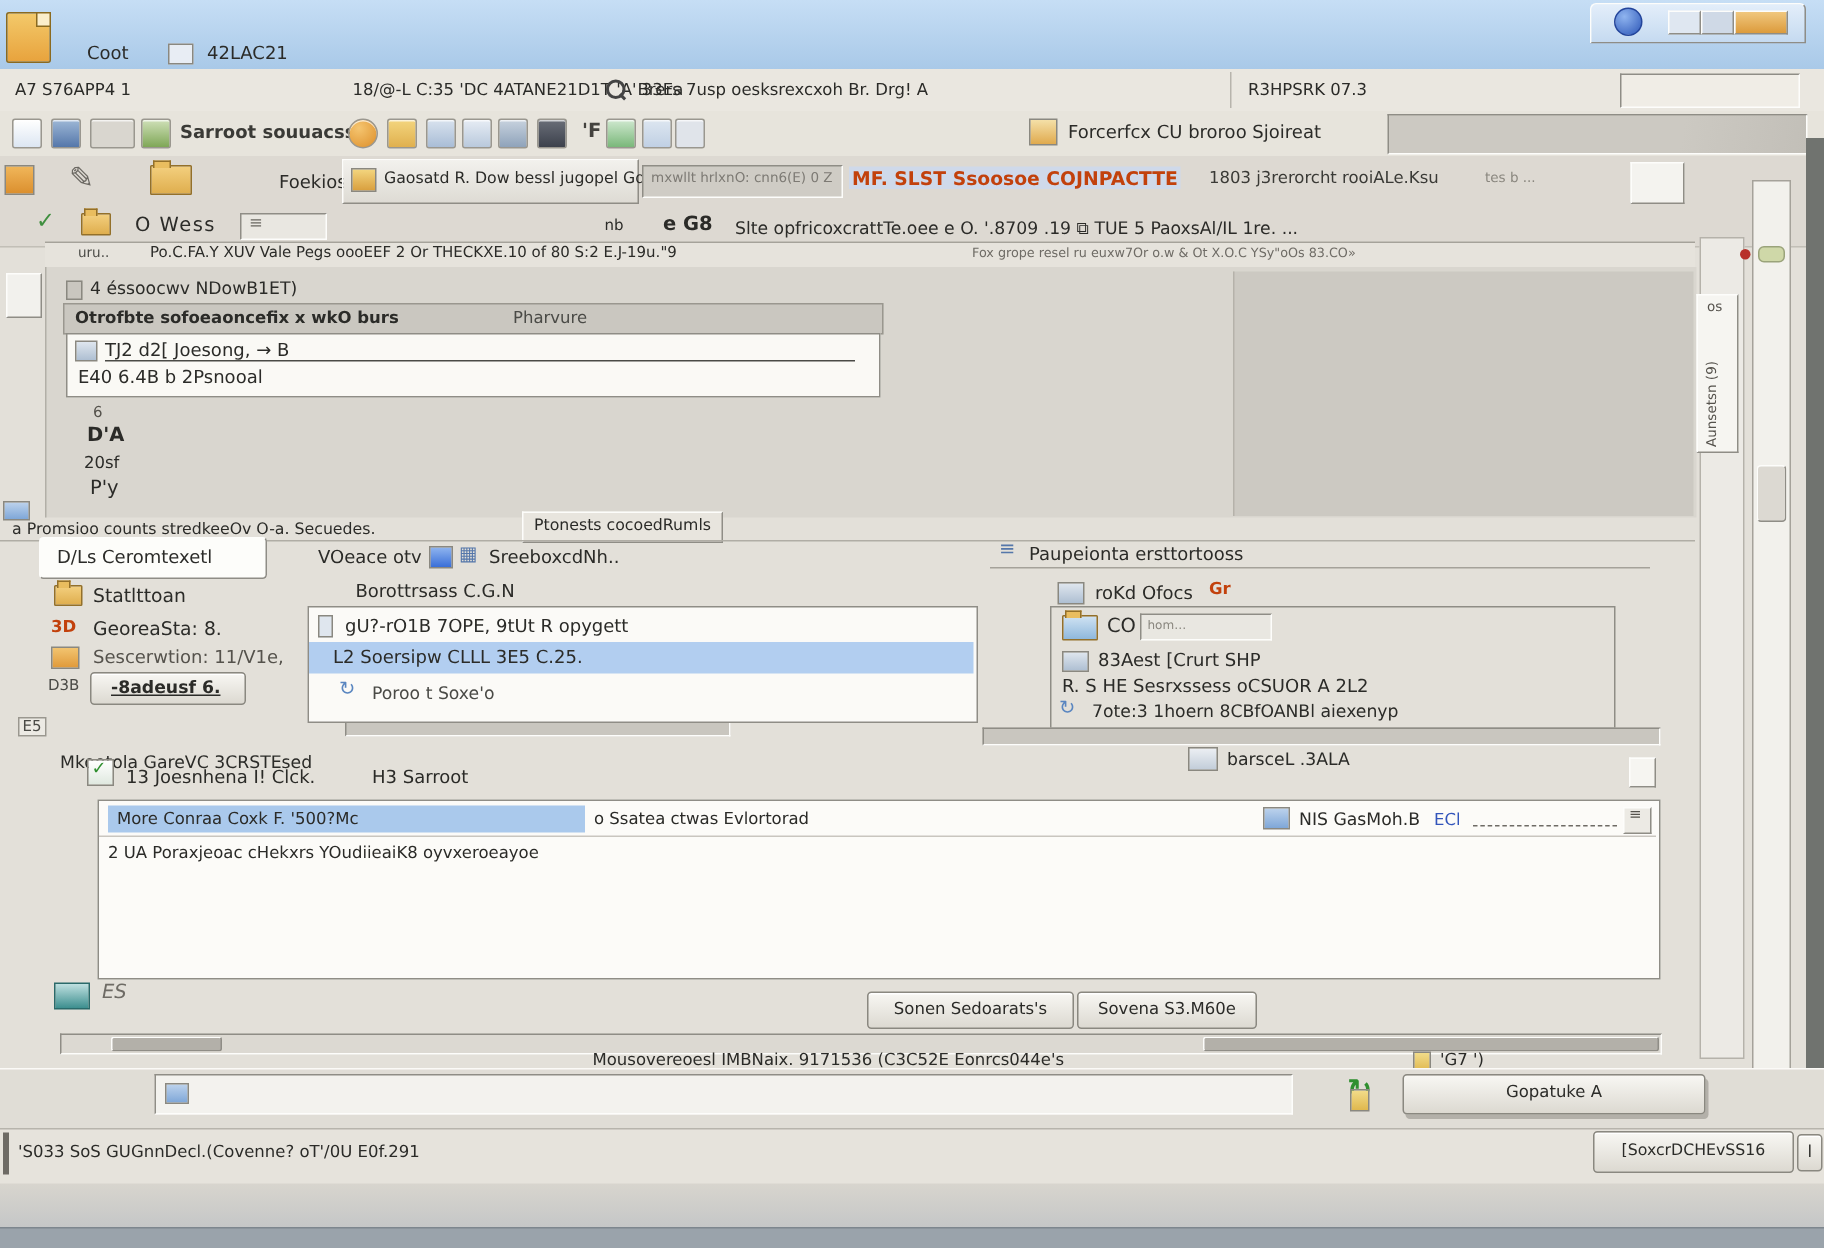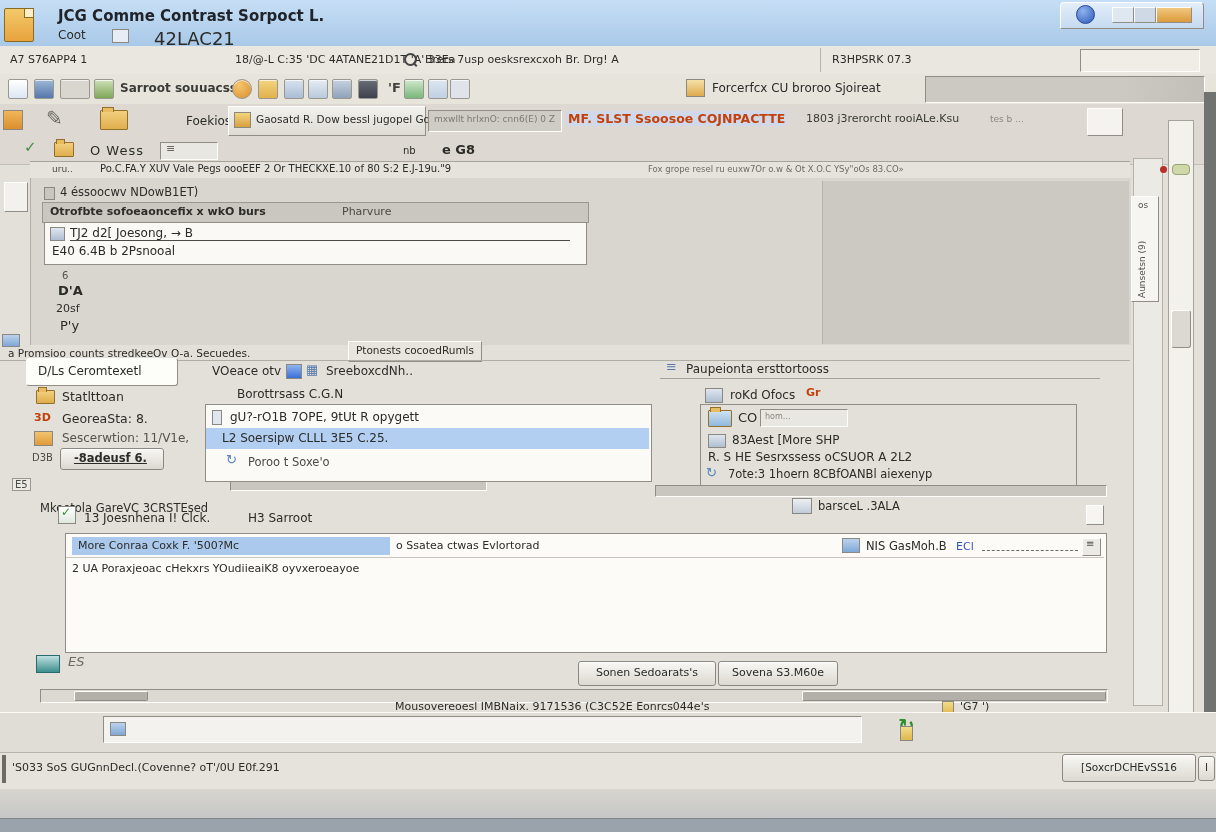--- a/index.html
+++ b/index.html
@@ -25,24 +25,23 @@
   .vtab{writing-mode:vertical-rl;transform:rotate(180deg);font-size:9px;color:#55524c;}
 </style>
 </head>
 <body>
 
 <div id="screen">
 
   <div class="abs" style="left:0;top:0;width:1216px;height:46px;background:linear-gradient(#c6def5,#a9c9e8);border-bottom:1px solid #7d98b8;"></div>
   <div class="abs" style="left:4px;top:8px;width:28px;height:32px;background:linear-gradient(#f3c96a,#e8a33d);border:1px solid #8a6a20;border-radius:2px;"></div>
   <div class="abs" style="left:24px;top:8px;width:8px;height:8px;background:#fbeecb;border:1px solid #8a6a20;"></div>
-  <div class="txt" style="left:58px;top:7px;font-size:15px;font-weight:bold;color:#20232a;">JCG Comme Contrast Sorpoct L.</div>
   <div class="txt" style="left:58px;top:28px;font-size:12px;">Coot</div>
   <div class="ico" style="left:112px;top:29px;width:15px;height:12px;background:#e8edf4;"></div>
-  <div class="txt" style="left:154px;top:28px;font-size:18px;">42LAC21</div>
+  <div class="txt" style="left:138px;top:28px;font-size:12px;">42LAC21</div>
 
   <div class="abs out" style="left:1060px;top:2px;width:142px;height:25px;background:linear-gradient(#e3eefa,#c5daf0);border-radius:4px 4px 0 0;"></div>
   <div class="abs" style="left:1076px;top:5px;width:17px;height:17px;border-radius:50%;background:radial-gradient(circle at 35% 30%,#8fb4ef,#2d57b8);border:1px solid #23449a;"></div>
   <div class="abs out" style="left:1112px;top:7px;width:20px;height:14px;background:#dfe7f1;"></div>
   <div class="abs out" style="left:1134px;top:7px;width:20px;height:14px;background:#cfd9e6;"></div>
   <div class="abs out" style="left:1156px;top:7px;width:34px;height:14px;background:linear-gradient(#f0c77e,#dc9b3c);"></div>
 
   <div class="abs" style="left:0;top:46px;width:1216px;height:28px;background:#eae7e0;border-bottom:1px solid #b7b4ac;"></div>
   <div class="txt" style="left:10px;top:53px;font-size:11px;">A7 S76APP4  1</div>
   <div class="txt" style="left:235px;top:53px;font-size:11px;">18/@-L C:35 'DC 4ATANE21D1T 'A' 33Ea</div>
@@ -87,20 +86,21 @@
   <div class="txt dim" style="left:990px;top:114px;font-size:9px;color:#8a877f;">tes b ...</div>
   <div class="abs out" style="left:1087px;top:108px;width:34px;height:26px;background:#f4f3ef;"></div>
 
   <div class="txt" style="left:24px;top:138px;font-size:15px;color:#3f8f3f;">✓</div>
   <div class="folder" style="left:54px;top:142px;width:18px;height:13px;"></div>
   <div class="txt" style="left:90px;top:143px;font-size:13px;letter-spacing:1px;">O Wess</div>
   <div class="abs in" style="left:160px;top:142px;width:56px;height:16px;background:#e9e7e1;"></div>
   <div class="txt" style="left:166px;top:142px;font-size:11px;color:#6b6862;">≡</div>
   <div class="txt" style="left:403px;top:145px;font-size:10px;">nb</div>
   <div class="txt" style="left:442px;top:142px;font-size:13px;font-weight:bold;">e G8</div>
+  <div class="txt" style="left:490px;top:145px;font-size:11.5px;">Slte opfricoxcrattTe.oee e O. '.8709 .19 ⧉ TUE 5 PaoxsAl/IL 1re. ...</div>
 
   <div class="abs" style="left:30px;top:161px;width:1100px;height:17px;background:#e6e3dc;border-top:1px solid #a5a29a;border-bottom:1px solid #fbfaf7;"></div>
   <div class="txt dim" style="left:52px;top:164px;font-size:9px;">uru..</div>
   <div class="txt" style="left:100px;top:163px;font-size:10px;">Po.C.FA.Y XUV Vale Pegs oooEEF 2 Or THECKXE.10 of 80 S:2 E.J-19u."9</div>
   <div class="txt dim" style="left:648px;top:164px;font-size:8.5px;color:#6e6b65;">Fox grope resel ru euxw7Or o.w &amp; Ot X.O.C YSy"oOs 83.CO»</div>
 
   <div class="abs" style="left:30px;top:178px;width:1100px;height:167px;background:#d9d6cf;border-left:1px solid #b2afa7;"></div>
   <div class="abs out" style="left:4px;top:182px;width:22px;height:28px;background:#f2f1ed;"></div>
   <div class="ico" style="left:2px;top:334px;width:16px;height:11px;background:linear-gradient(#bcd2ec,#7fa7d8);"></div>
   <div class="ico" style="left:44px;top:187px;width:9px;height:11px;background:#c9c6bf;"></div>
@@ -166,21 +166,21 @@
   <div class="abs" style="left:660px;top:378px;width:440px;height:1px;background:#a5a29a;"></div>
   <div class="ico" style="left:705px;top:388px;width:16px;height:13px;background:linear-gradient(#dfe6ee,#aebfd2);"></div>
   <div class="txt" style="left:730px;top:388px;font-size:12px;">roKd Ofocs</div>
   <div class="txt blue" style="left:806px;top:386px;font-size:11px;">Gr</div>
   <div class="abs" style="left:700px;top:404px;width:375px;height:80px;border:1px solid #8f8d86;"></div>
   <div class="folder" style="left:708px;top:410px;width:22px;height:15px;background:linear-gradient(#cfe2f2,#8fb8dc);"></div>
   <div class="txt" style="left:738px;top:410px;font-size:13px;">CO</div>
   <div class="abs in" style="left:760px;top:409px;width:86px;height:16px;background:#e9e7e1;"></div>
   <div class="txt dim" style="left:765px;top:412px;font-size:8px;color:#8a877f;">hom…</div>
   <div class="ico" style="left:708px;top:434px;width:16px;height:12px;background:linear-gradient(#dfe6ee,#aebfd2);"></div>
-  <div class="txt" style="left:732px;top:433px;font-size:12px;">83Aest [More SHP</div>
+  <div class="txt" style="left:732px;top:433px;font-size:12px;">83Aest [Crurt SHP</div>
   <div class="txt" style="left:708px;top:450px;font-size:12px;">R. S HE Sesrxssess oCSUOR   A 2L2</div>
   <div class="txt" style="left:706px;top:465px;font-size:13px;color:#5a86c0;">↻</div>
   <div class="txt" style="left:728px;top:467px;font-size:11.5px;">7ote:3 1hoern 8CBfOANBl aiexenyp</div>
   <div class="abs in" style="left:655px;top:485px;width:450px;height:10px;background:#c9c6bf;"></div>
   <div class="ico" style="left:792px;top:498px;width:18px;height:14px;background:linear-gradient(#eceff3,#c2cdd9);"></div>
   <div class="txt" style="left:818px;top:499px;font-size:11.5px;">barsceL .3ALA</div>
 
   <div class="ico" style="left:58px;top:506px;width:16px;height:16px;background:linear-gradient(#ffffff,#dfe8df);"></div>
   <div class="txt" style="left:61px;top:505px;font-size:12px;color:#2f8f2f;">✓</div>
   <div class="txt" style="left:84px;top:511px;font-size:12px;">13 Joesnhena I! Clck.</div>
@@ -211,20 +211,21 @@
 
   <div class="txt" style="left:395px;top:700px;font-size:11px;">Mousovereoesl IMBNaix. 9171536     (C3C52E Eonrcs044e's</div>
   <div class="ico" style="left:942px;top:701px;width:10px;height:12px;background:linear-gradient(#f2dc8a,#e0b84e);"></div>
   <div class="txt" style="left:960px;top:700px;font-size:11px;">'G7 ')</div>
 
   <div class="abs" style="left:0;top:712px;width:1216px;height:40px;background:#e0ddd6;border-top:1px solid #fbfaf7;"></div>
   <div class="abs in" style="left:103px;top:716px;width:757px;height:25px;background:#f3f2ee;"></div>
   <div class="ico" style="left:110px;top:722px;width:14px;height:12px;background:linear-gradient(#bcd2ec,#7fa7d8);"></div>
   <div class="txt" style="left:898px;top:714px;font-size:20px;font-weight:bold;color:#2f8f2f;">↻</div>
   <div class="ico" style="left:900px;top:726px;width:11px;height:13px;background:linear-gradient(#f2dc8a,#e0b84e);"></div>
+  <div class="abs btn" style="left:935px;top:716px;width:200px;height:25px;box-shadow:2px 3px 0 #b3b0a9;"><span>Gopatuke A</span></div>
 
   <div class="abs" style="left:0;top:752px;width:1216px;height:37px;background:#e6e3dc;border-top:1px solid #b7b4ac;"></div>
   <div class="abs" style="left:2px;top:755px;width:4px;height:28px;background:#6e6b65;"></div>
   <div class="txt" style="left:12px;top:761px;font-size:11px;">'S033 SoS GUGnnDecl.(Covenne? oT'/0U E0f.291</div>
   <div class="abs btn" style="left:1062px;top:754px;width:132px;height:26px;font-size:10.5px;line-height:25px;"><span>[SoxcrDCHEvSS16</span></div>
   <div class="abs btn" style="left:1198px;top:756px;width:15px;height:23px;line-height:22px;"><span>l</span></div>
 
   <div class="abs" style="left:0;top:789px;width:1216px;height:43px;background:linear-gradient(#d8d5ce,#bcc0c4);"></div>
   <div class="abs" style="left:0;top:818px;width:1216px;height:14px;background:#9aa3ab;border-top:1px solid #7d868e;"></div>
 

